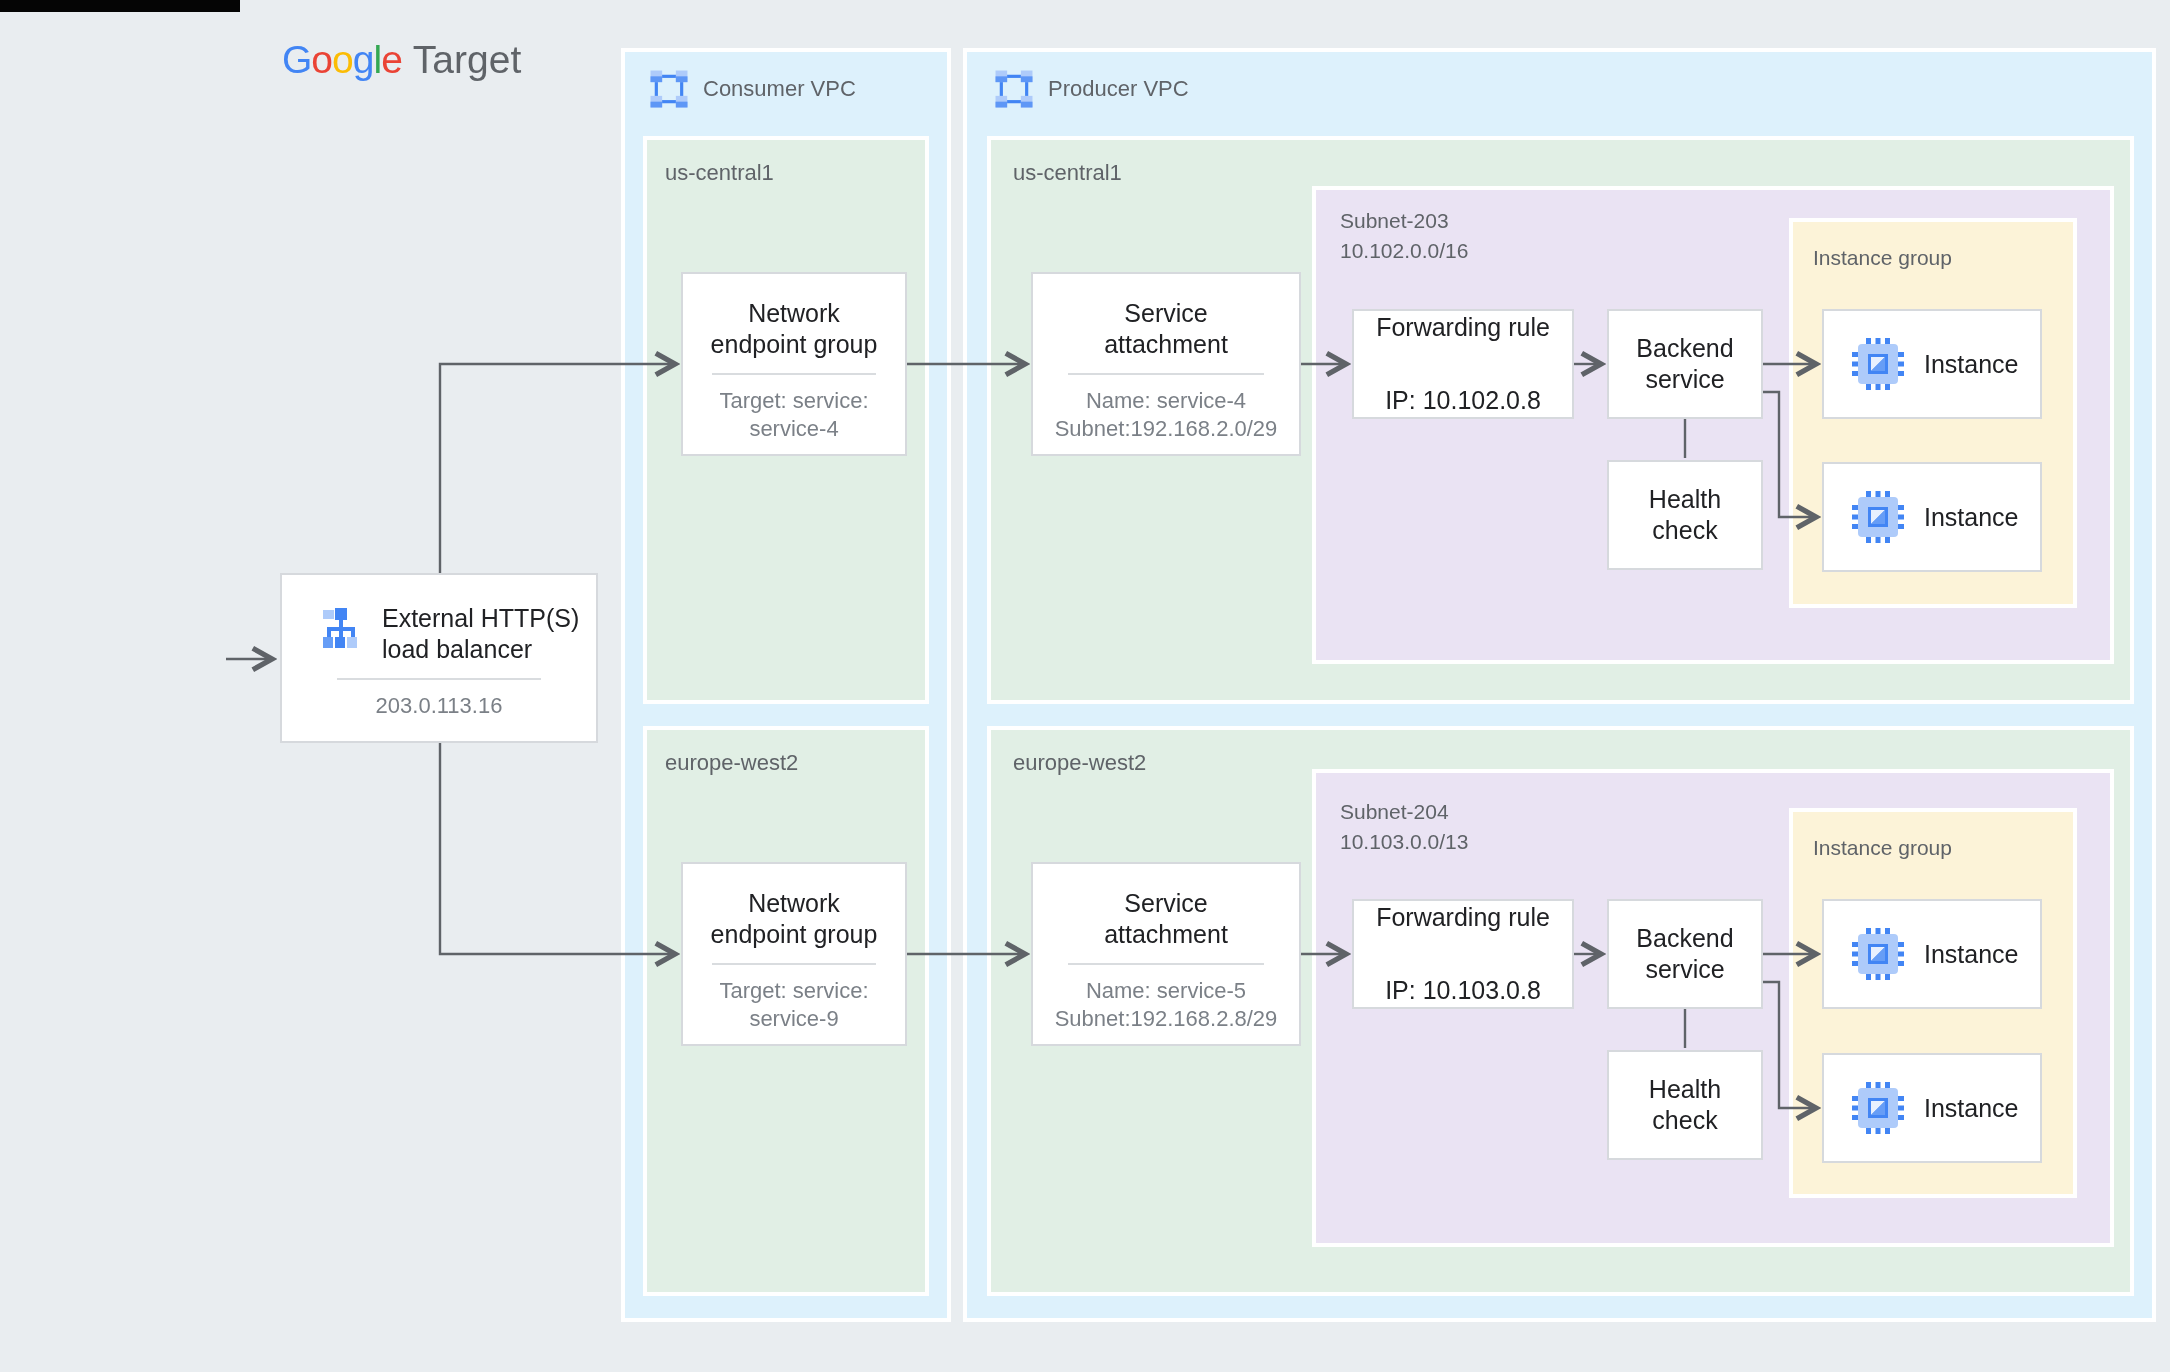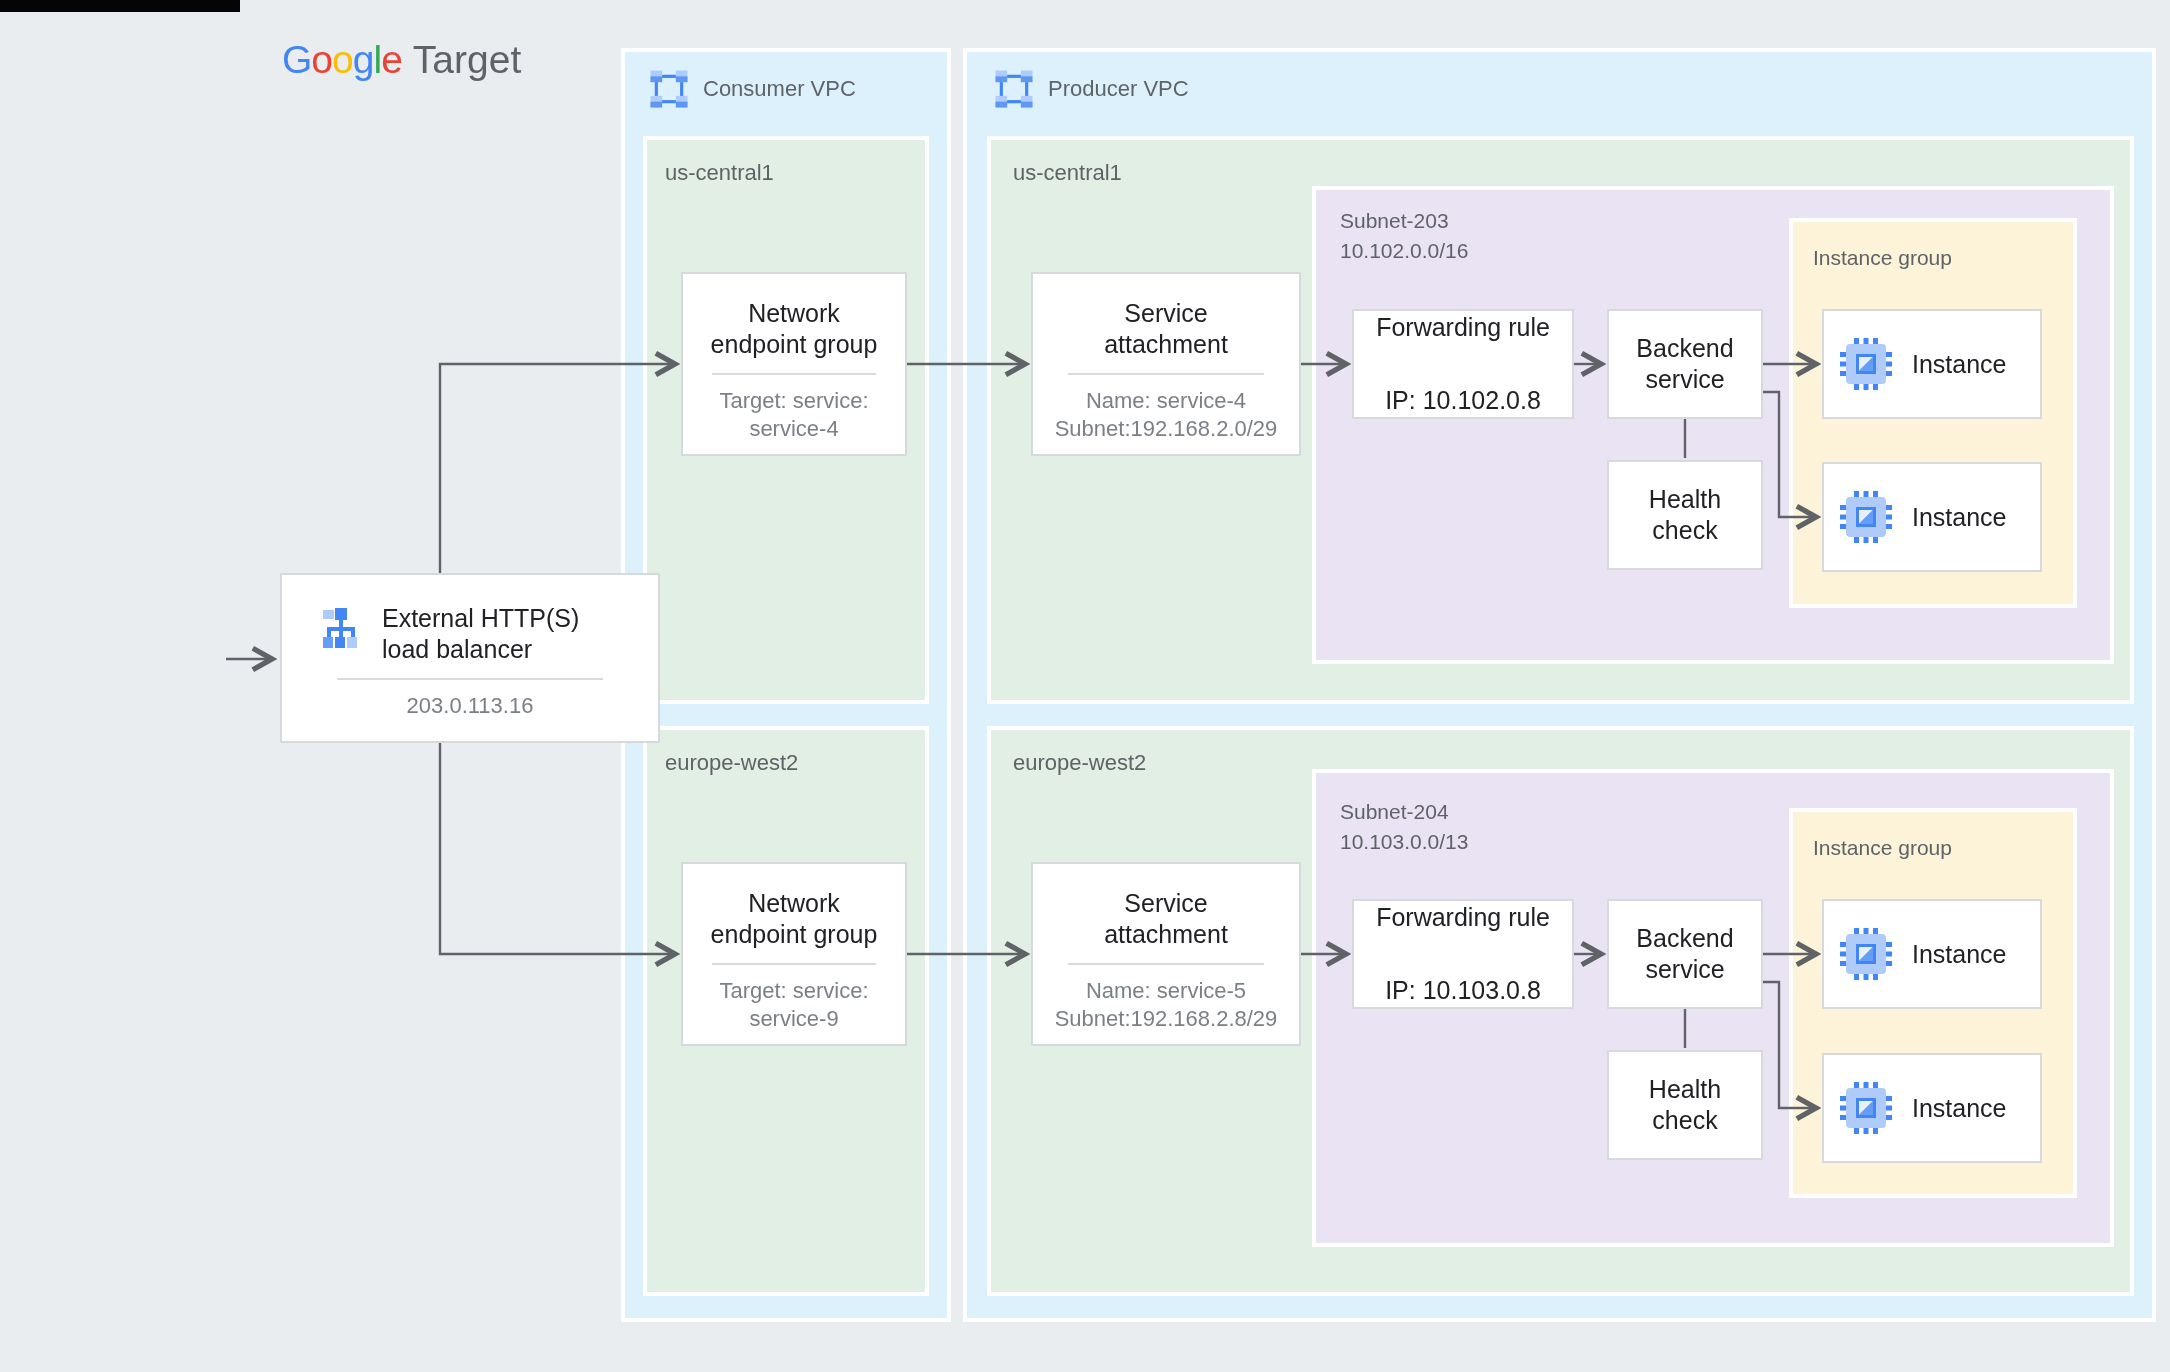--- a/index.html
+++ b/index.html
@@ -32,21 +32,21 @@
   
   .node{position:absolute;background:#fff;border:2px solid #d6d9dd;box-sizing:border-box;
         text-align:center;color:#202124;}
   .node-title{font-size:25px;line-height:31px;color:#202124;margin:0 auto;}
   .node-sub{font-size:22px;line-height:28px;color:#7b8087;margin:0 auto;}
   .hr{height:2px;background:#d9dcdf;width:74%;margin:13px auto 12px;}
   .stack{display:flex;flex-direction:column;justify-content:flex-start;}
   .stack .node-title{margin-top:24px;max-width:188px;}
   .centered{display:flex;flex-direction:column;justify-content:center;align-items:center;gap:42px;}
   .rownode{display:flex;flex-direction:row;align-items:center;justify-content:flex-start;
-           padding-left:16px;gap:20px;text-align:left;}
+           padding-left:28px;gap:20px;text-align:left;}
   .inst-label{font-size:25px;color:#202124;}
 
   
   .internet{box-shadow:18px 14px 0 0 #d9dde2;}
   .lb-title{position:absolute;left:100px;top:28px;width:210px;text-align:left;
             font-size:25px;line-height:31px;color:#202124;}
   .lb-hr{position:absolute;left:55px;right:55px;top:103px;height:2px;background:#d9dcdf;}
   .lb-ip{position:absolute;left:0;right:0;top:118px;text-align:center;
          font-size:22px;color:#7b8087;}
   .lb-icon{position:absolute;left:36px;top:32px;}
@@ -146,21 +146,21 @@
       <path d="M1763,364 H1816" marker-end="url(#arw)"></path>
       <path d="M1763,954 H1816" marker-end="url(#arw)"></path>
       <path d="M1685,419 V458"></path>
       <path d="M1685,1009 V1048"></path>
       <path d="M1763,392 H1779 V517 H1816" marker-end="url(#arw)"></path>
       <path d="M1763,982 H1779 V1108 H1816" marker-end="url(#arw)"></path>
     </g>
   </svg>
 
 
-  <div class="node" style="left:280px;top:573px;width:380px;height:170px">
+  <div class="node" style="left:280px;top:573px;width:318px;height:170px">
     <svg class="lb-icon" width="46" height="46" viewBox="0 0 46 46">
       <rect x="5" y="3" width="11" height="9" fill="#aecbfa"></rect>
       <rect x="17" y="1" width="12" height="12" fill="#4285f4"></rect>
       <rect x="21" y="13" width="4" height="7" fill="#4285f4"></rect>
       <rect x="9" y="20" width="28" height="4" fill="#4285f4"></rect>
       <rect x="9" y="24" width="4" height="6" fill="#4285f4"></rect>
       <rect x="21" y="24" width="4" height="6" fill="#4285f4"></rect>
       <rect x="33" y="24" width="4" height="6" fill="#4285f4"></rect>
       <rect x="5" y="30" width="10" height="11" fill="#669df6"></rect>
       <rect x="17" y="30" width="10" height="11" fill="#4285f4"></rect>

